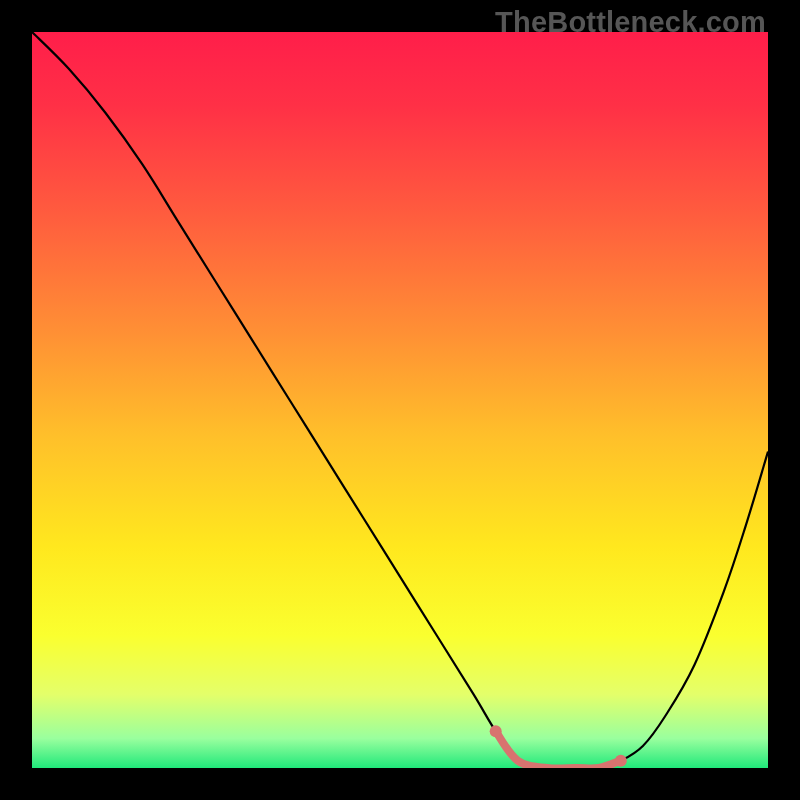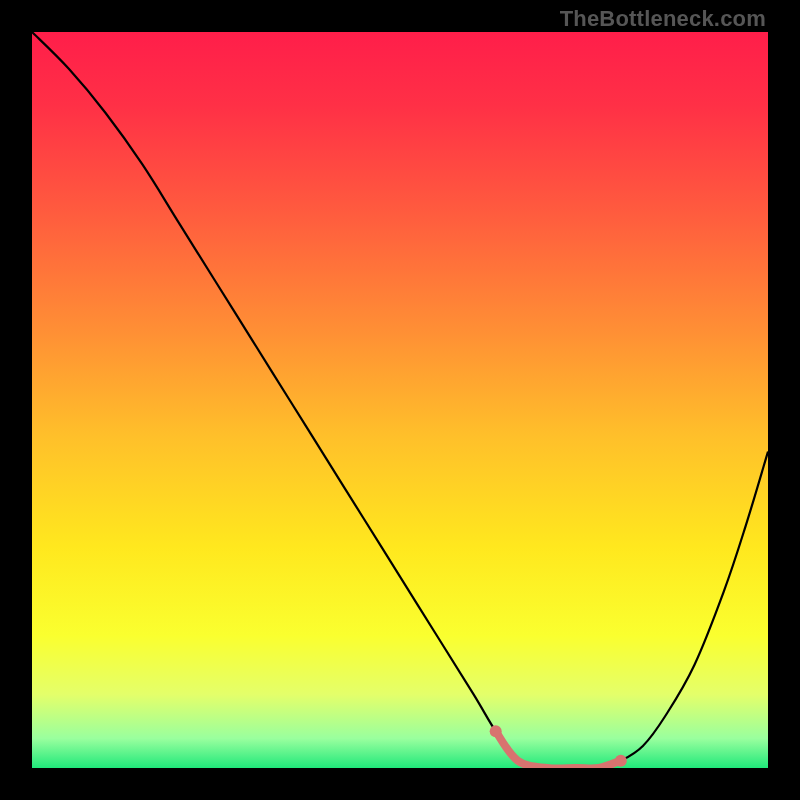--- a/index.html
+++ b/index.html
@@ -16,21 +16,21 @@
     left: 32px;
     width: 736px;
     height: 736px;
     overflow: hidden;
   }
   .watermark {
     position: absolute;
     top: 6px;
     right: 34px;
     font-family: Arial, Helvetica, sans-serif;
-    font-size: 22px;
+    font-size: 29px;
     font-weight: bold;
     color: #565656;
     letter-spacing: 0.2px;
   }
   .gradient-bg {
     position: absolute;
     inset: 0;
   }
   .curve-layer {
     position: absolute;

